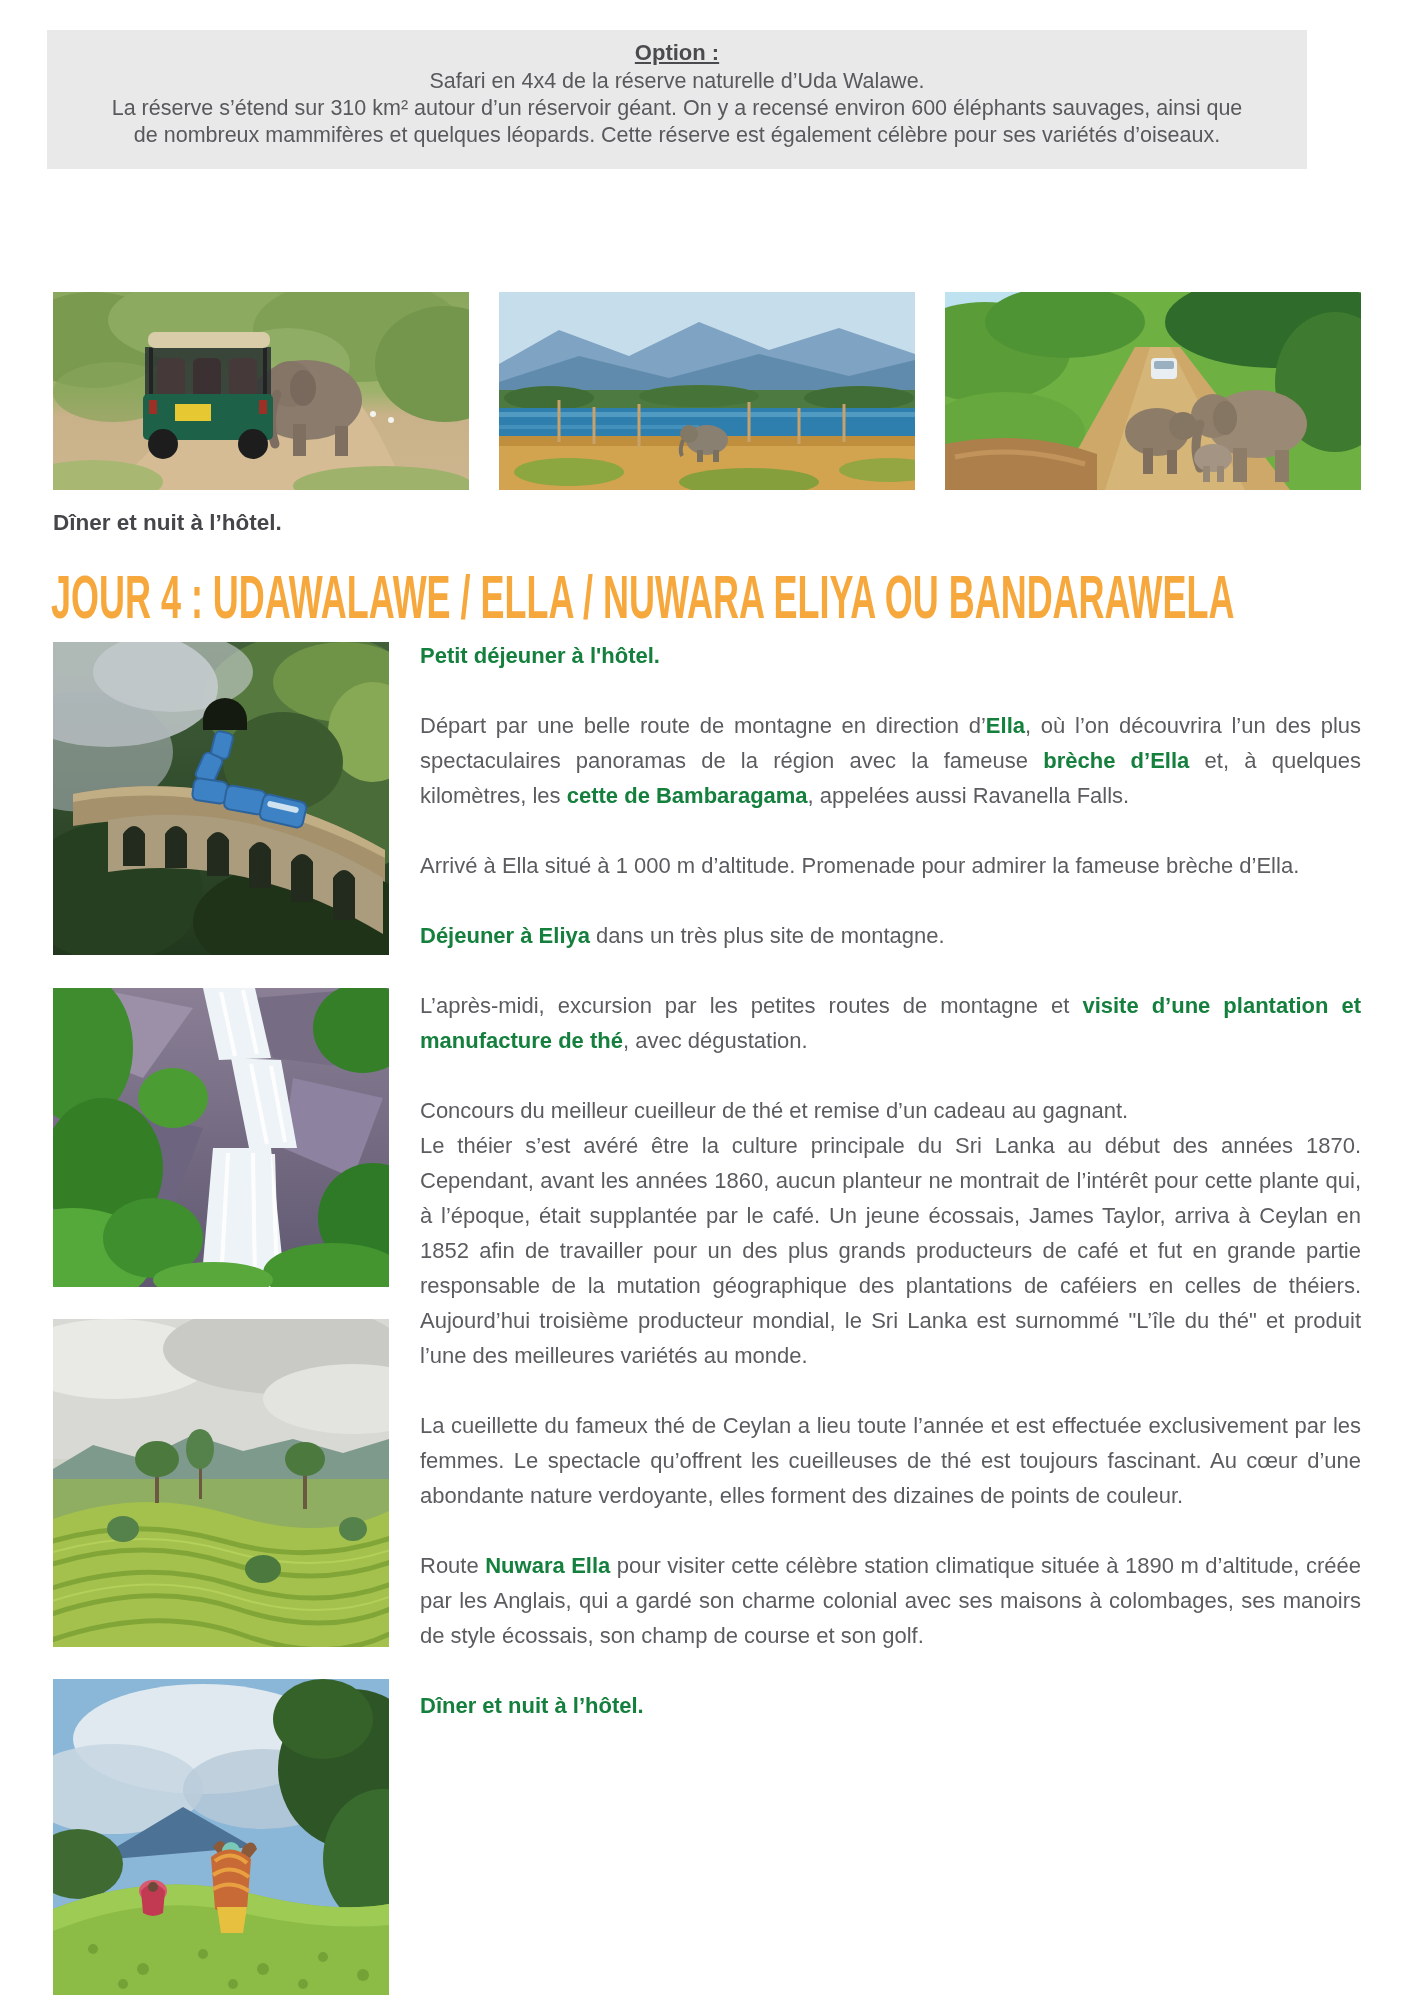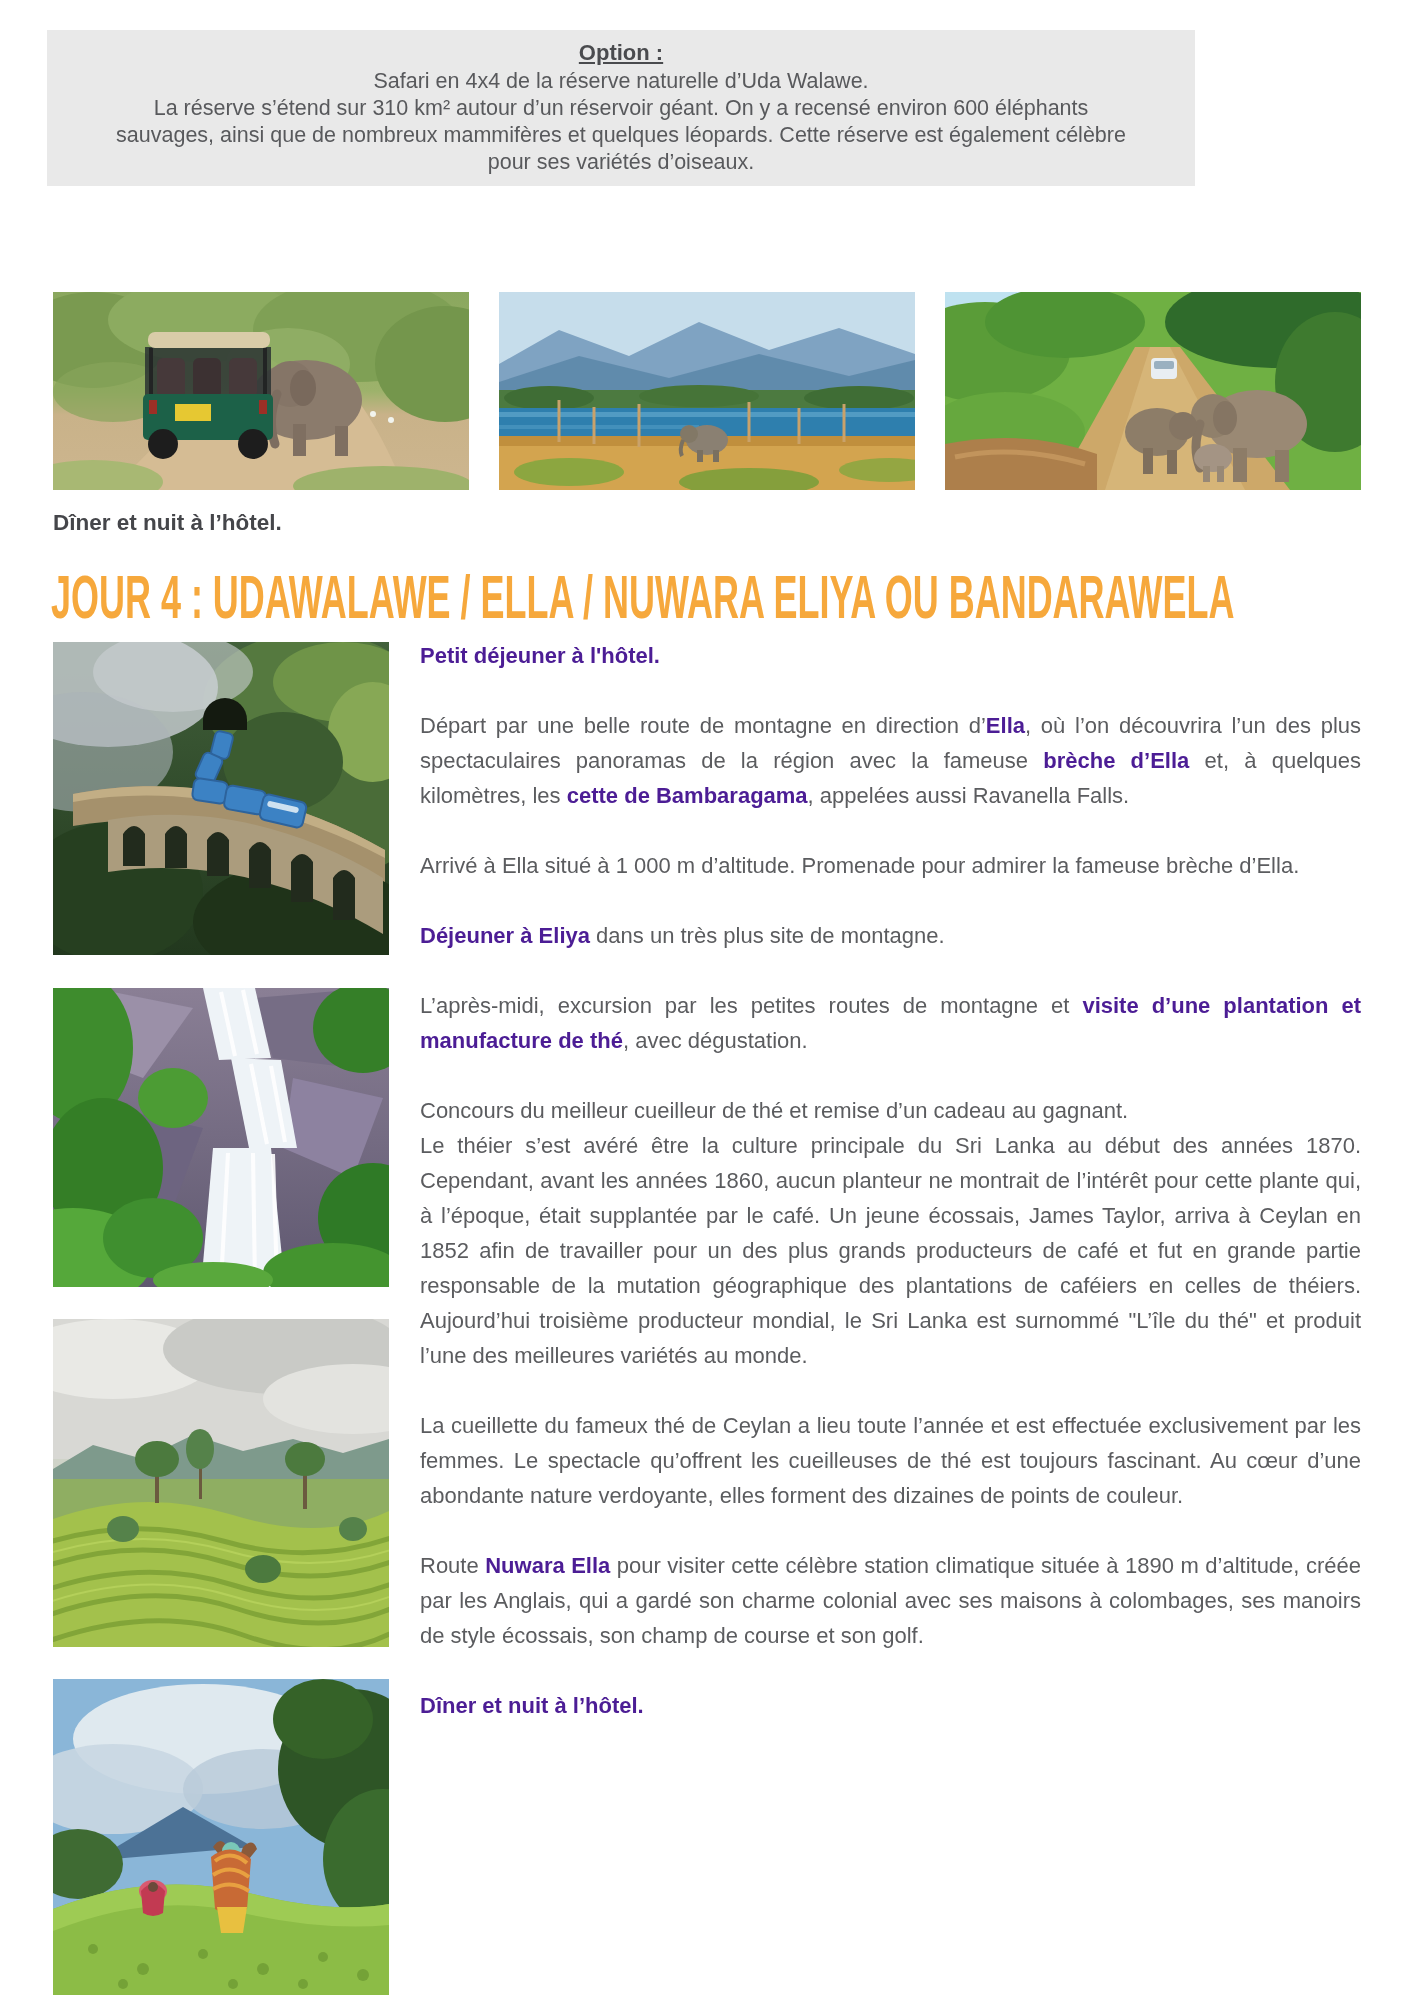--- a/index.html
+++ b/index.html
@@ -3,23 +3,23 @@
 <meta charset="utf-8">
 <style>
   html,body{margin:0;padding:0;background:#ffffff;}
   .page{
     position:relative;width:1414px;height:2000px;margin:0 auto;
     background:#ffffff;overflow:hidden;
     font-family:"Liberation Sans",sans-serif;
   }
   
   .option-box{
-    position:absolute;left:47px;top:30px;width:1148px;box-sizing:border-box;
+    position:absolute;left:47px;top:30px;width:1260px;box-sizing:border-box;
     background:#E9E9E9;color:#58595C;text-align:center;
-    padding:9px 60px 10px;font-size:21.5px;line-height:27px;
+    padding:9px 60px 20px;font-size:21.5px;line-height:27px;
   }
   .option-box .ob-title{font-weight:700;text-decoration:underline;color:#4A4B4E;font-size:22px;margin-bottom:2px;}
   
   .gallery{position:absolute;left:53px;top:292px;width:1308px;display:flex;gap:30px;}
   .gallery figure{margin:0;width:416px;height:198px;overflow:hidden;background:#dcd6c8;}
   figure svg{display:block;width:100%;height:100%;}
   
   .dinner{position:absolute;left:53px;top:510px;font-size:22.5px;font-weight:700;color:#45464A;}
   .day-heading{
     position:absolute;left:51px;top:562px;white-space:nowrap;
@@ -33,21 +33,21 @@
   #ph-tea{top:1319px;height:328px;}
   #ph-pickers{top:1679px;height:316px;}
   
   .text-col{
     position:absolute;left:420px;top:638px;width:941px;
     font-size:22px;line-height:35px;color:#5B5C5F;
     text-align:justify;
   }
   .para{margin:35px 0 0;}
   .para:first-child,.para.tight{margin-top:0;}
-  .para .b{font-weight:700;color:#4c1d95;}
+  .para .b{font-weight:700;color:#15803d;}
 </style>
 </head>
 <body>
 
 <div class="page">
 
   <div class="option-box">
     <div class="ob-title">Option :</div>
     <div>Safari en 4x4 de la réserve naturelle d’Uda Walawe.</div>
     <div>La réserve s’étend sur 310 km² autour d’un réservoir géant. On y a recensé environ 600 éléphants sauvages, ainsi que de nombreux mammifères et quelques léopards. Cette réserve est également célèbre pour ses variétés d’oiseaux.</div>

